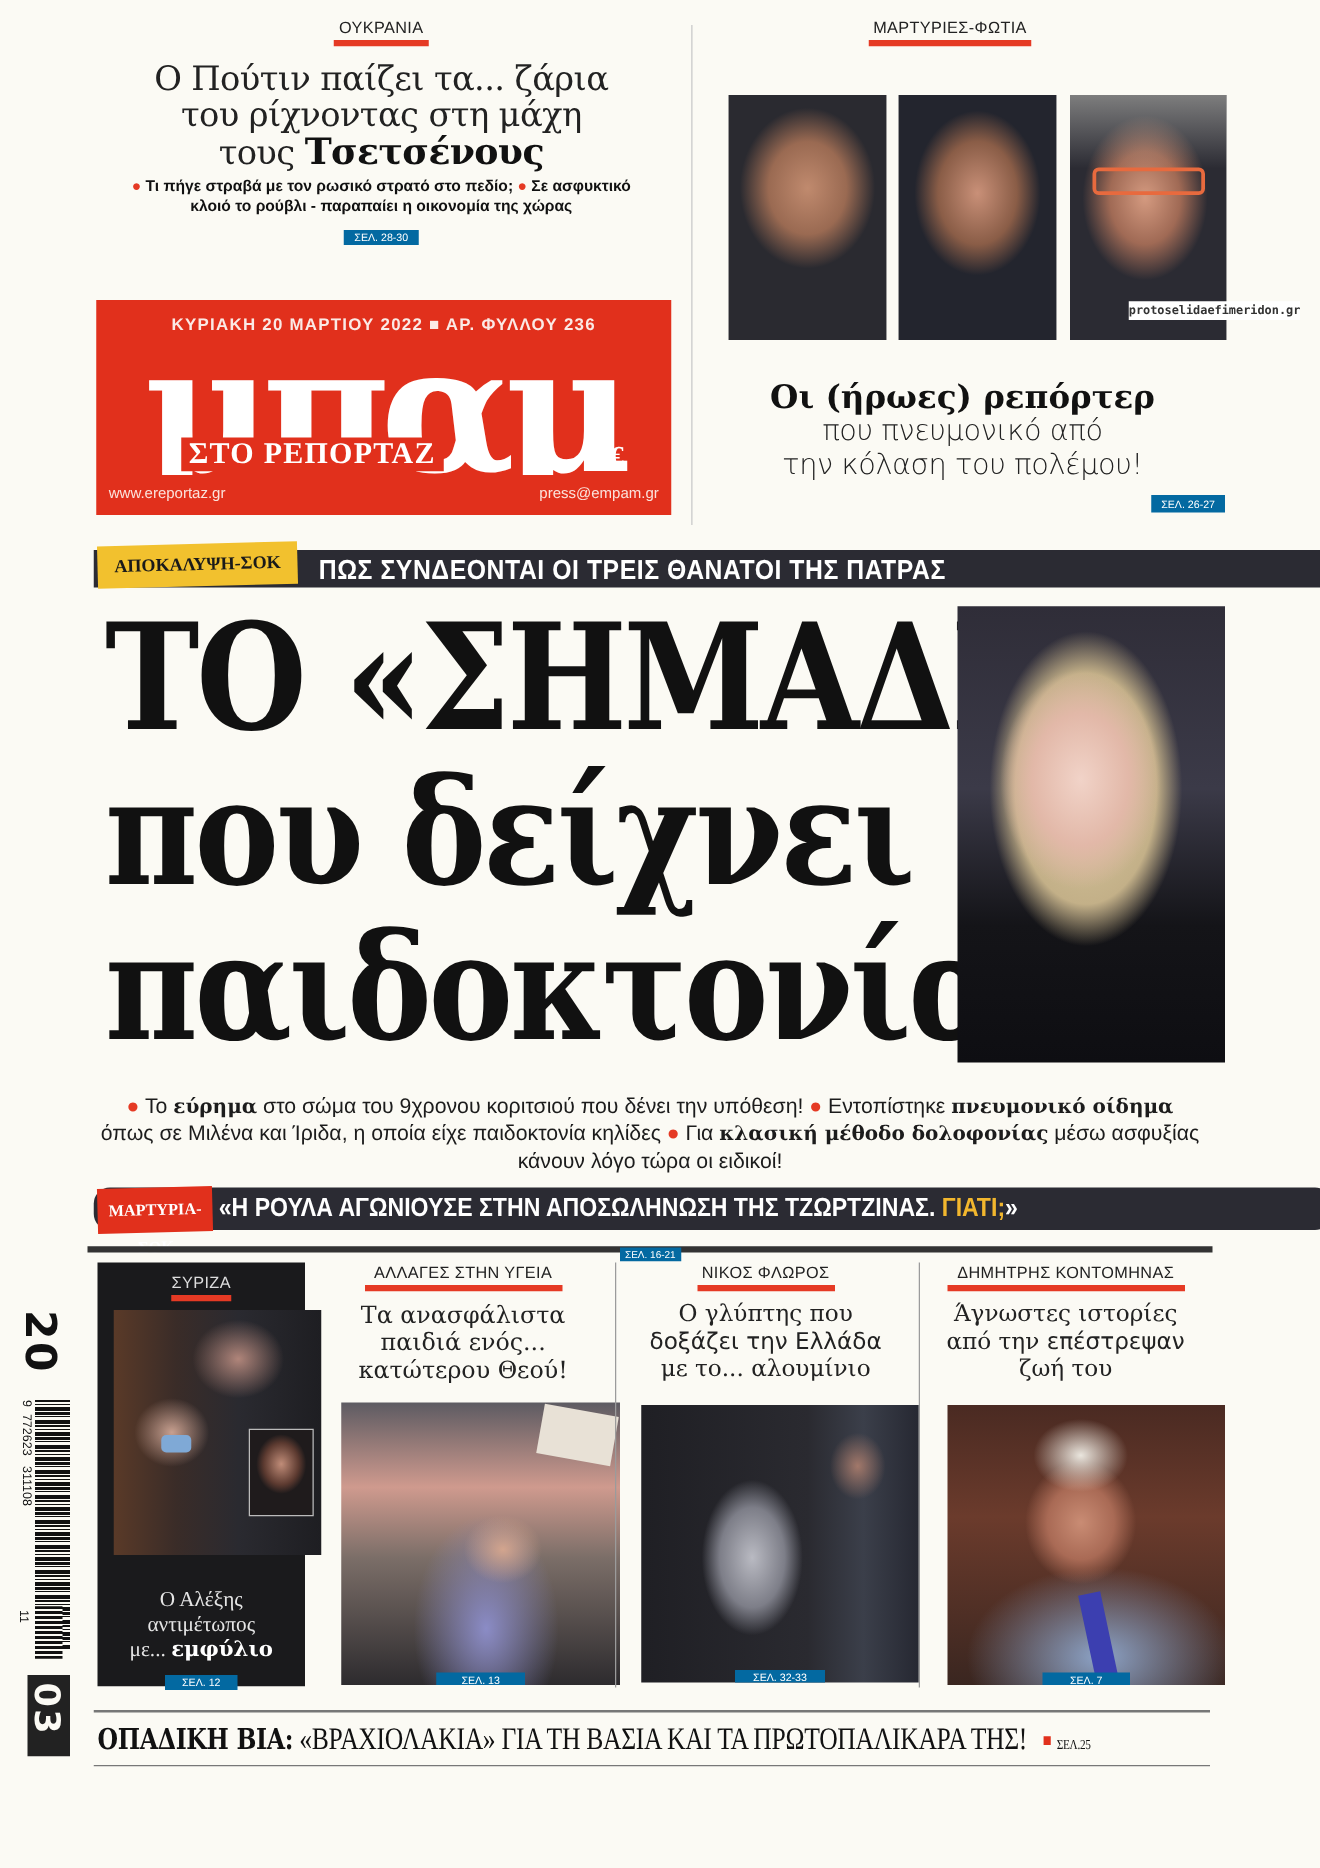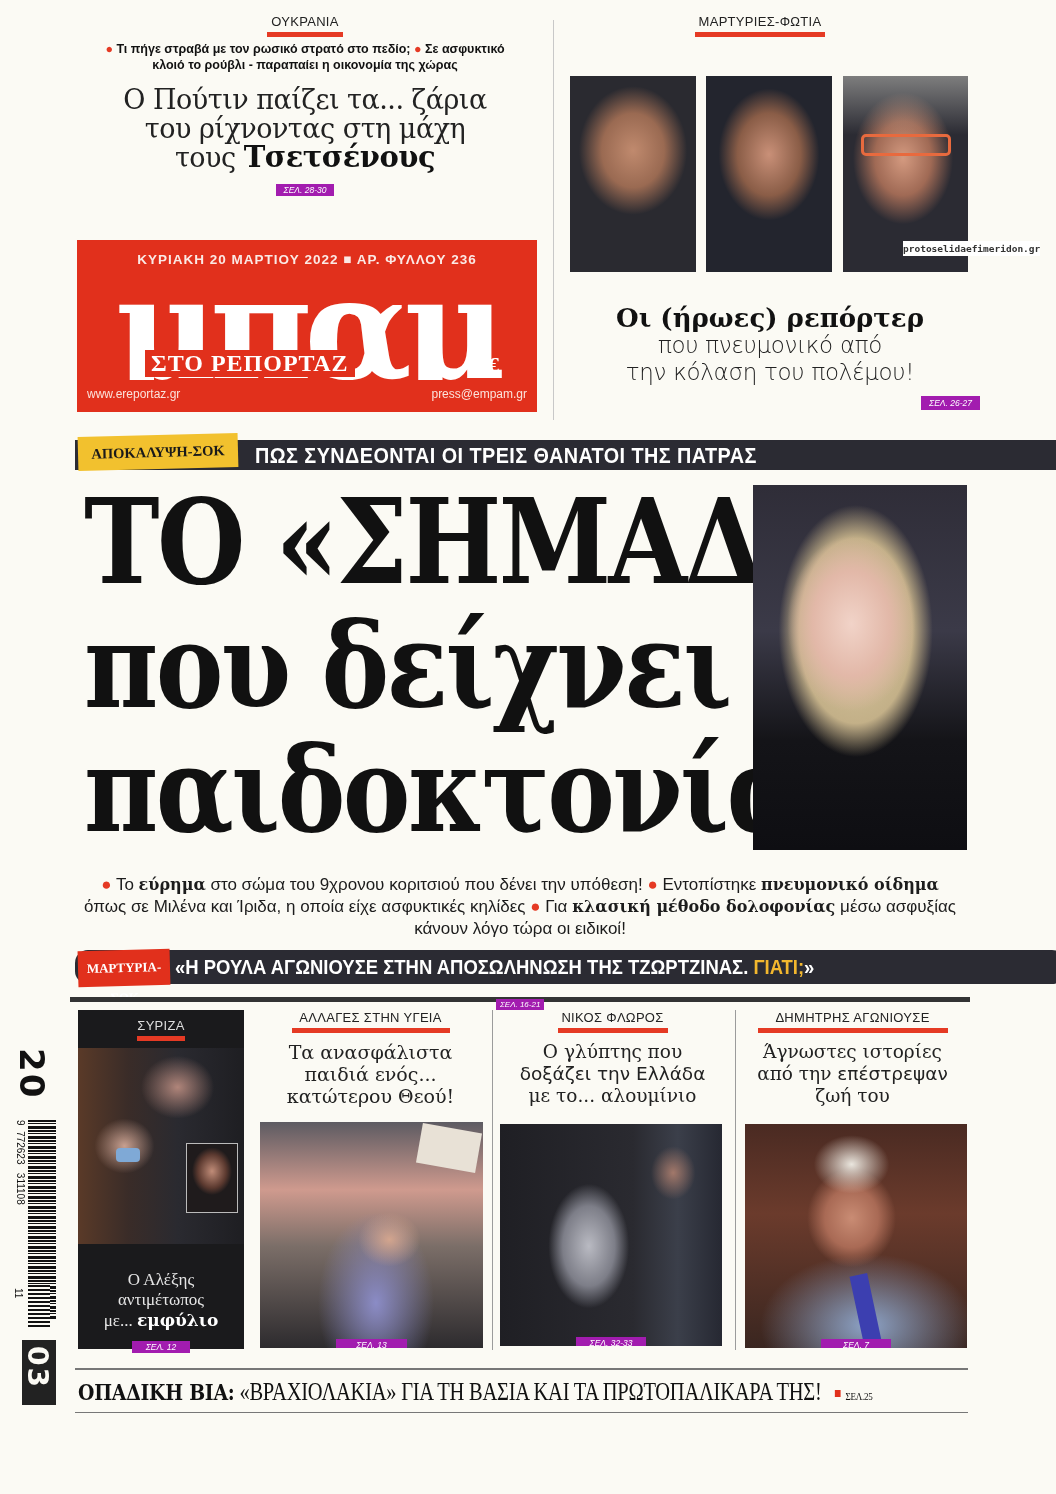--- a/index.html
+++ b/index.html
@@ -2,23 +2,23 @@
 <html><head>
 <meta charset="utf-8">
 <style>
   * { box-sizing: border-box; margin: 0; padding: 0; }
   html, body { width: 1056px; height: 1494px; background: #fbfaf4; overflow: hidden; }
   body { position: relative; font-family: "Liberation Sans", sans-serif; color: #111; }
   .abs { position: absolute; }
   .center { text-align: center; }
   .kicker { font-family: "Liberation Sans", sans-serif; font-size: 13px; color: #222; letter-spacing: 0.3px; }
   .kicker-bar { height: 5px; background: #e53a24; margin: 3px auto 0; }
-  .page-tag { display: inline-block; background: #a21caf; color: #fff; font-size: 8.5px; padding: 1px 8px; font-family: "Liberation Sans", sans-serif; font-style: italic; }
+  .page-tag { display: inline-block; background: #0369a1; color: #fff; font-size: 8.5px; padding: 1px 8px; font-family: "Liberation Sans", sans-serif; }
   .serif { font-family: "Liberation Serif", serif; }
-  .photo { position: absolute; overflow: hidden; }
+  .photo { position: absolute; overflow: hidden; margin-left: 13px; }
   .bullet { color: #e53a24; }
 
   
   #ukraine-headline { font-family: "DejaVu Serif", serif; font-weight: 300; font-size: 27px; line-height: 29px; color: #222; letter-spacing: -0.5px; }
   #ukraine-headline .strong { font-family: "DejaVu Serif", serif; font-weight: bold; color: #111; font-size: 29px; }
   #ukraine-sub { font-family: "Liberation Sans", sans-serif; font-weight: bold; font-size: 12.5px; line-height: 16px; font-stretch: condensed; }
 
   
   #masthead { background: #e1301c; color: #fff; }
   #masthead .date { font-size: 13.5px; font-weight: bold; letter-spacing: 1px; color: #fbe9e5; }
@@ -51,28 +51,28 @@
   #footer-line { font-family: "Liberation Serif", serif; font-size: 25px; white-space: nowrap; color: #111; letter-spacing: -0.3px; }
   #footer-line .lead { font-family: "DejaVu Serif", serif; font-weight: bold; font-size: 23px; }
   .rule { position: absolute; height: 2px; background: #777; }
 </style>
 </head>
 <body>
 
 <div class="abs center" style="left:70px; top:14px; width:470px;">
   <div class="kicker" style="font-size:13px;">ΟΥΚΡΑΝΙΑ</div>
   <div class="kicker-bar" style="width:76px;"></div>
-  <div id="ukraine-sub" style="margin-top:4px;">
-    <div><span class="bullet">●</span> <span>Τι πήγε στραβά με τον ρωσικό στρατό στο πεδίο;</span> <span class="bullet">●</span> <span>Σε ασφυκτικό</span></div>
-    <div>κλοιό το ρούβλι - παραπαίει η οικονομία της χώρας</div>
-  </div>
   <div id="ukraine-headline" style="margin-top:12px;">
     <div>Ο Πούτιν παίζει τα... ζάρια</div>
     <div>του ρίχνοντας στη μάχη</div>
     <div><span>τους </span><span class="strong">Τσετσένους</span></div>
+  </div>
+  <div id="ukraine-sub" style="margin-top:4px;">
+    <div><span class="bullet">●</span> <span>Τι πήγε στραβά με τον ρωσικό στρατό στο πεδίο;</span> <span class="bullet">●</span> <span>Σε ασφυκτικό</span></div>
+    <div>κλοιό το ρούβλι - παραπαίει η οικονομία της χώρας</div>
   </div>
   <div style="margin-top:7px;"><span class="page-tag">ΣΕΛ. 28-30</span></div>
 </div>
 
 <div id="masthead" class="abs" style="left:77px; top:240px; width:460px; height:172px;">
   <div class="date abs center" style="left:0; top:12px; width:460px;">ΚΥΡΙΑΚΗ 20 ΜΑΡΤΙΟΥ 2022 ■ ΑΡ. ΦΥΛΛΟΥ 236</div>
   <div class="logo abs center" style="left:0; top:30px; width:460px; height:110px; overflow:hidden; font-size:140px; line-height:118px;">μπαμ</div>
   <div class="sub abs" style="left:68px; top:110px; background:#e1301c; padding:0 6px;">ΣΤΟ ΡΕΠΟΡΤΑΖ</div>
   <div class="price abs" style="left:400px; top:112px;">2€</div>
   <div class="small abs" style="left:10px; top:147px;">www.ereportaz.gr</div>
@@ -110,21 +110,21 @@
   <div>που δείχνει</div>
   <div>παιδοκτονία!</div>
 </div>
 
 <div class="photo" style="left:753px; top:485px; width:214px; height:365px; background: radial-gradient(ellipse 30% 24% at 46% 38%, #f1d3c8 0%, #e2b8a8 60%, rgba(0,0,0,0) 100%), radial-gradient(ellipse 48% 46% at 48% 40%, #d9c9a0 0%, #c3b088 55%, rgba(0,0,0,0) 75%), linear-gradient(180deg, #2f2d38 0%, #3b3a48 40%, #141418 70%, #0e0e12 100%);"></div>
 
 <div id="lede" class="abs center" style="left:80px; top:874px; width:880px;">
   <span class="bullet">●</span>
   <span>Το </span><b>εύρημα</b><span> στο σώμα του 9χρονου κοριτσιού που δένει την υπόθεση! </span>
   <span class="bullet">●</span>
-  <span>Εντοπίστηκε </span><b>πνευμονικό οίδημα</b><span> όπως σε Μιλένα και Ίριδα, η οποία είχε ασφυκτικές κηλίδες </span>
+  <span>Εντοπίστηκε </span><b>πνευμονικό οίδημα</b><span> όπως σε Μιλένα και Ίριδα, η οποία είχε παιδοκτονία κηλίδες </span>
   <span class="bullet">●</span>
   <span>Για </span><b>κλασική μέθοδο δολοφονίας</b><span> μέσω ασφυξίας κάνουν λόγο τώρα οι ειδικοί!</span>
 </div>
 
 <div class="abs dark-banner" style="left:75px; top:950px; width:990px; height:34px;border-radius:13px;">
   <div class="abs" style="left:100px; top:5px; font-size:21px; white-space:nowrap; transform:scaleX(0.88); transform-origin:left;">
     <span>«Η ΡΟΥΛΑ ΑΓΩΝΙΟΥΣΕ ΣΤΗΝ ΑΠΟΣΩΛΗΝΩΣΗ ΤΗΣ ΤΖΩΡΤΖΙΝΑΣ. </span><span style="color:#f2b72e;">ΓΙΑΤΙ;</span><span>»</span>
   </div>
 </div>
 <div class="abs badge-red" style="left:78px; top:950px; width:92px; height:36px; line-height:30px; text-align:center; font-size:13px;">ΜΑΡΤΥΡΙΑ-ΣΟΚ</div>
@@ -174,21 +174,21 @@
     <div>με το... αλουμίνιο</div>
   </div>
 </div>
 <div class="photo" style="left:500px; top:1124px; width:222px; height:222px; background: radial-gradient(ellipse 26% 40% at 40% 55%, #b9bac2 0%, #7d7e88 45%, rgba(0,0,0,0) 70%), radial-gradient(ellipse 10% 12% at 78% 22%, #a2786a 0%, rgba(0,0,0,0) 100%), linear-gradient(90deg, #1f1f24 0%, #2a2a30 60%, #3b3f4a 80%, #262832 100%);">
   <div class="abs center" style="left:0; top:208px; width:222px;"><span class="page-tag" style="padding:1px 14px;">ΣΕΛ. 32-33</span></div>
 </div>
 
 <div class="divider-v" style="left:735px; top:1010px; height:340px;"></div>
 
 <div class="section-col center" style="left:740px; top:1010px; width:225px;">
-  <div class="kicker">ΔΗΜΗΤΡΗΣ ΑΓΩΝΙΟΥΣΕ</div>
+  <div class="kicker">ΔΗΜΗΤΡΗΣ ΚΟΝΤΟΜΗΝΑΣ</div>
   <div class="kicker-bar" style="width:190px;"></div>
   <div class="col-head" style="margin-top:8px; font-size:18.5px;">
     <div>Άγνωστες ιστορίες</div>
     <div><span>από την </span><b style="font-family:'DejaVu Sans',sans-serif;">επέστρεψαν</b></div>
     <div>ζωή του</div>
   </div>
 </div>
 <div class="photo" style="left:745px; top:1124px; width:222px; height:224px; background: radial-gradient(ellipse 17% 13% at 48% 18%, #eae6de 0%, rgba(0,0,0,0) 100%), radial-gradient(ellipse 20% 22% at 48% 42%, #c98c74 0%, #a96a55 60%, rgba(0,0,0,0) 100%), radial-gradient(ellipse 60% 40% at 55% 90%, #8da4c8 0%, rgba(0,0,0,0) 80%), linear-gradient(180deg, #4a2a22 0%, #6b3b2c 40%, #3a2620 100%);">
   <div style="position:absolute; left:112px; top:150px; width:18px; height:74px; background:#3c3fb0; transform:rotate(-12deg);"></div>
   <div class="abs center" style="left:0; top:210px; width:222px;"><span class="page-tag" style="padding:1px 22px;">ΣΕΛ. 7</span></div>

